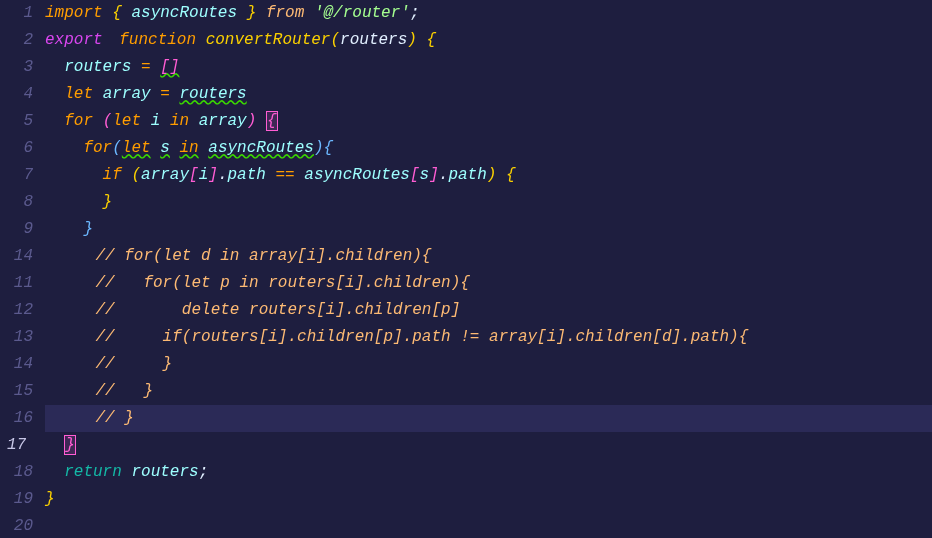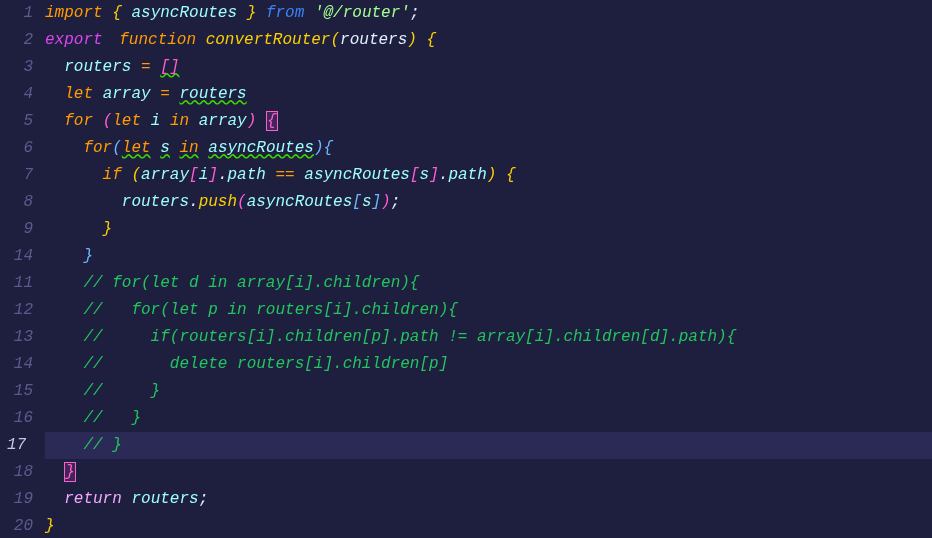--- a/index.html
+++ b/index.html
@@ -39,37 +39,37 @@
 .line {
   white-space: pre;
   position: relative;
 }
 .line.current {
   background: #2b2a57;
 }
 .kw-import { color: #ff9d00; }
 .kw-export { color: #d946ef; }
 .kw-function { color: #ff9d00; margin-left: 7px; }
-.kw-from { color: #3b82f6; }
+.kw-from { color: #fdba74; }
 .kw-let { color: #ff9d00; }
 .kw-for { color: #ff9d00; }
 .kw-in { color: #ff9d00; text-align: center; }
 .kw-if { color: #ff9d00; font-style: italic; }
-.kw-return { color: #f0abfc; font-style: italic; }
+.kw-return { color: #14b8a6; font-style: italic; }
 .fn-name { color: #fad000; }
 .ident { color: #9effff; }
 .param { color: #e1efff; }
 .punct { color: #e1efff; }
 .brace-y { color: #fad000; }
 .brace-m { color: #ff5dd4; }
 .brace-b { color: #6cb8ff; }
 .op { color: #ff9d00; }
 .str { color: #a5ff90; }
 .prop { color: #9effff; }
-.comment { color: #22c55e; font-style: italic; }
+.comment { color: #fdba74; font-style: italic; margin-left: 12px; }
 .hl-brace {
   border: 1px solid #ff5dd4;
   background: rgba(255,93,212,0.15);
 }
 .squiggle {
   text-decoration: underline wavy #3ad900;
   text-decoration-skip-ink: none;
 }
 </style>
 </head>
@@ -107,30 +107,29 @@
     <div class="line">  <span class="ident">routers</span> <span class="op">=</span> <span class="brace-m squiggle">[]</span></div>
 
     <div class="line">  <span class="kw-let">let</span> <span class="ident">array</span> <span class="op">=</span> <span class="ident squiggle">routers</span></div>
 
     <div class="line">  <span class="kw-for">for</span> <span class="brace-m">(</span><span class="kw-let">let</span> <span class="ident">i</span> <span class="kw-in">in</span> <span class="ident">array</span><span class="brace-m">)</span> <span class="brace-m hl-brace">{</span></div>
 
     <div class="line">    <span class="kw-for">for</span><span class="brace-b">(</span><span class="kw-let squiggle">let</span> <span class="ident squiggle">s</span> <span class="kw-in squiggle">in</span> <span class="ident squiggle">asyncRoutes</span><span class="brace-b">)</span><span class="brace-b">{</span></div>
 
     <div class="line">      <span class="kw-if">if</span> <span class="brace-y">(</span><span class="ident">array</span><span class="brace-m">[</span><span class="ident">i</span><span class="brace-m">]</span><span class="punct">.</span><span class="prop">path</span> <span class="op">==</span> <span class="ident">asyncRoutes</span><span class="brace-m">[</span><span class="ident">s</span><span class="brace-m">]</span><span class="punct">.</span><span class="prop">path</span><span class="brace-y">)</span> <span class="brace-y">{</span></div>
 
-    <div class="line">        <span class="ident">routers</span><span class="punct">.</span><span class="fn-name">push</span><span class="brace-m">(</span><span class="ident">asyncRoutes</span><span class="brace-b">[</span><span class="ident">s</span><span class="brace-b">]</span><span class="brace-m">)</span><span class="punct">;</span></div>
 
     <div class="line">      <span class="brace-y">}</span></div>
 
     <div class="line">    <span class="brace-b">}</span></div>
 
     <div class="line">    <span class="comment">// for(let d in array[i].children){</span></div>
     <div class="line">    <span class="comment">//   for(let p in routers[i].children){</span></div>
+    <div class="line">    <span class="comment">//       delete routers[i].children[p]</span></div>
     <div class="line">    <span class="comment">//     if(routers[i].children[p].path != array[i].children[d].path){</span></div>
-    <div class="line">    <span class="comment">//       delete routers[i].children[p]</span></div>
     <div class="line">    <span class="comment">//     }</span></div>
     <div class="line">    <span class="comment">//   }</span></div>
     <div class="line current">    <span class="comment">// }</span></div>
 
     <div class="line">  <span class="brace-m hl-brace">}</span></div>
 
     <div class="line">  <span class="kw-return">return</span> <span class="ident">routers</span><span class="punct">;</span></div>
 
     <div class="line"><span class="brace-y">}</span></div>
   </div>

